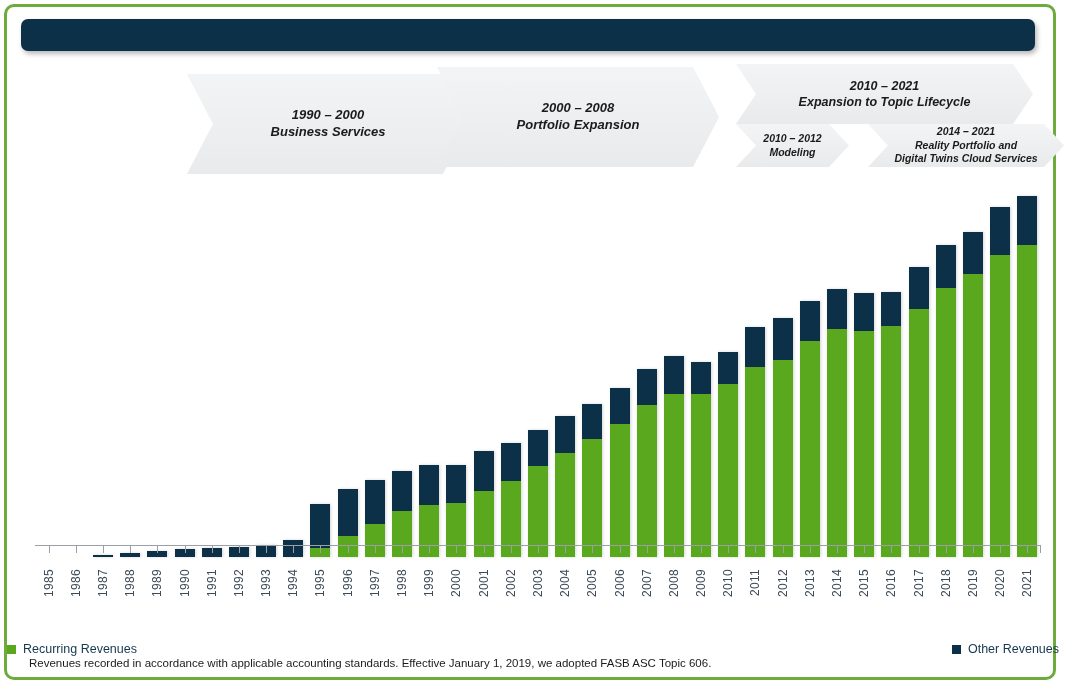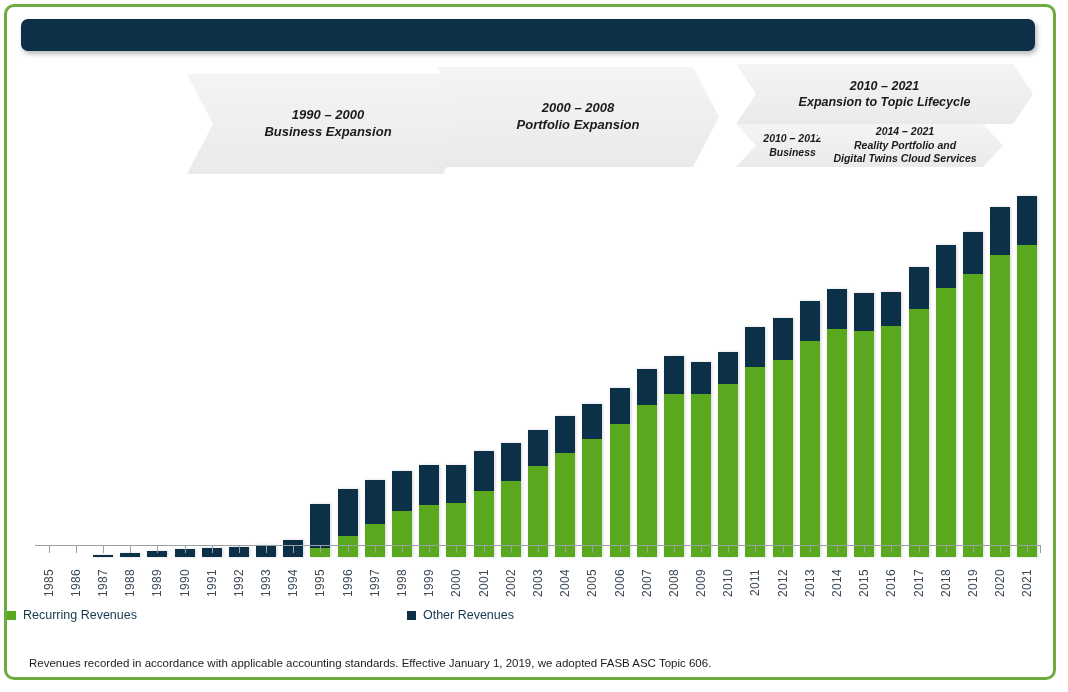--- a/index.html
+++ b/index.html
@@ -57,21 +57,21 @@
     clip-path:polygon(0 0, calc(100% - 20px) 0, 100% 50%, calc(100% - 20px) 100%, 0 100%, 20px 50%);
     -webkit-clip-path:polygon(0 0, calc(100% - 20px) 0, 100% 50%, calc(100% - 20px) 100%, 0 100%, 20px 50%);
     border:none;
     background:linear-gradient(180deg,#f3f4f5 0%, #e8eaec 100%);
     filter:drop-shadow(1px 2px 2px rgba(0,0,0,.22));
   }
   #chev-1{left:0px;  top:12px;  width:282px;height:100px;font-size:13px;}
   #chev-2{left:250px;top:5px;  width:282px;height:100px;font-size:13px;}
   #chev-3{left:549px;top:2px;  width:297px;height:60px; font-size:12.5px;}
   #chev-4{left:549px;top:62px; width:113px;height:43px; font-size:10.5px;}
-  #chev-5{left:620px;top:62px; width:196px;height:43px; font-size:10.5px;}
+  #chev-5{left:681px;top:62px; width:196px;height:43px; font-size:10.5px;}
 
   
   #chart-area{
     position:absolute;left:20px;top:170px;
     width:1014px;height:392px;
   }
   #plot{
     position:absolute;left:8px;top:0;right:0;bottom:12px;
   }
   #bars{
@@ -112,22 +112,22 @@
   }
   .xlabel{
     writing-mode:vertical-rl;
     transform:rotate(180deg);
     font-size:12px;color:#3c4a57;
     letter-spacing:.3px;
     white-space:nowrap;
   }
   
   #legend{
-    position:absolute;left:0;top:597px;width:1052px;height:22px;
-    display:flex;justify-content:flex-start;align-items:center;gap:270px;
+    position:absolute;left:0;top:631px;width:1052px;height:22px;
+    display:flex;justify-content:space-between;align-items:center;gap:270px;
   }
   .legend-item{display:flex;align-items:center;gap:7px;}
   .legend-swatch{width:9px;height:9px;display:inline-block;}
   .legend-text{font-size:12.5px;color:#15384f;}
   #footnote{
     position:absolute;left:22px;top:650px;width:1000px;
     font-size:11.5px;color:#1b1b1b;
   }
 </style>
 </head>
@@ -136,39 +136,39 @@
 <div id="frame">
 
   <div id="header-bar">
     <div class="title"></div>
   </div>
 
   <div id="chevron-band">
     <div class="chev chev-tall" id="chev-1">
       <div>
         <span class="ln">1990 – 2000</span>
-        <span class="ln">Business Expansion</span>
+        <span class="ln">Business Services</span>
       </div>
     </div>
     <div class="chev chev-tall" id="chev-2">
       <div>
         <span class="ln">2000 – 2008</span>
         <span class="ln">Portfolio Expansion</span>
       </div>
     </div>
     <div class="chev chev-short" id="chev-3">
       <div>
         <span class="ln">2010 – 2021</span>
         <span class="ln">Expansion to Topic Lifecycle</span>
       </div>
     </div>
     <div class="chev chev-short" id="chev-4">
       <div>
         <span class="ln">2010 – 2012</span>
-        <span class="ln">Business</span>
+        <span class="ln">Modeling</span>
       </div>
     </div>
     <div class="chev chev-short" id="chev-5">
       <div>
         <span class="ln">2014 – 2021</span>
         <span class="ln">Reality Portfolio and</span>
         <span class="ln">Digital Twins Cloud Services</span>
       </div>
     </div>
   </div>

